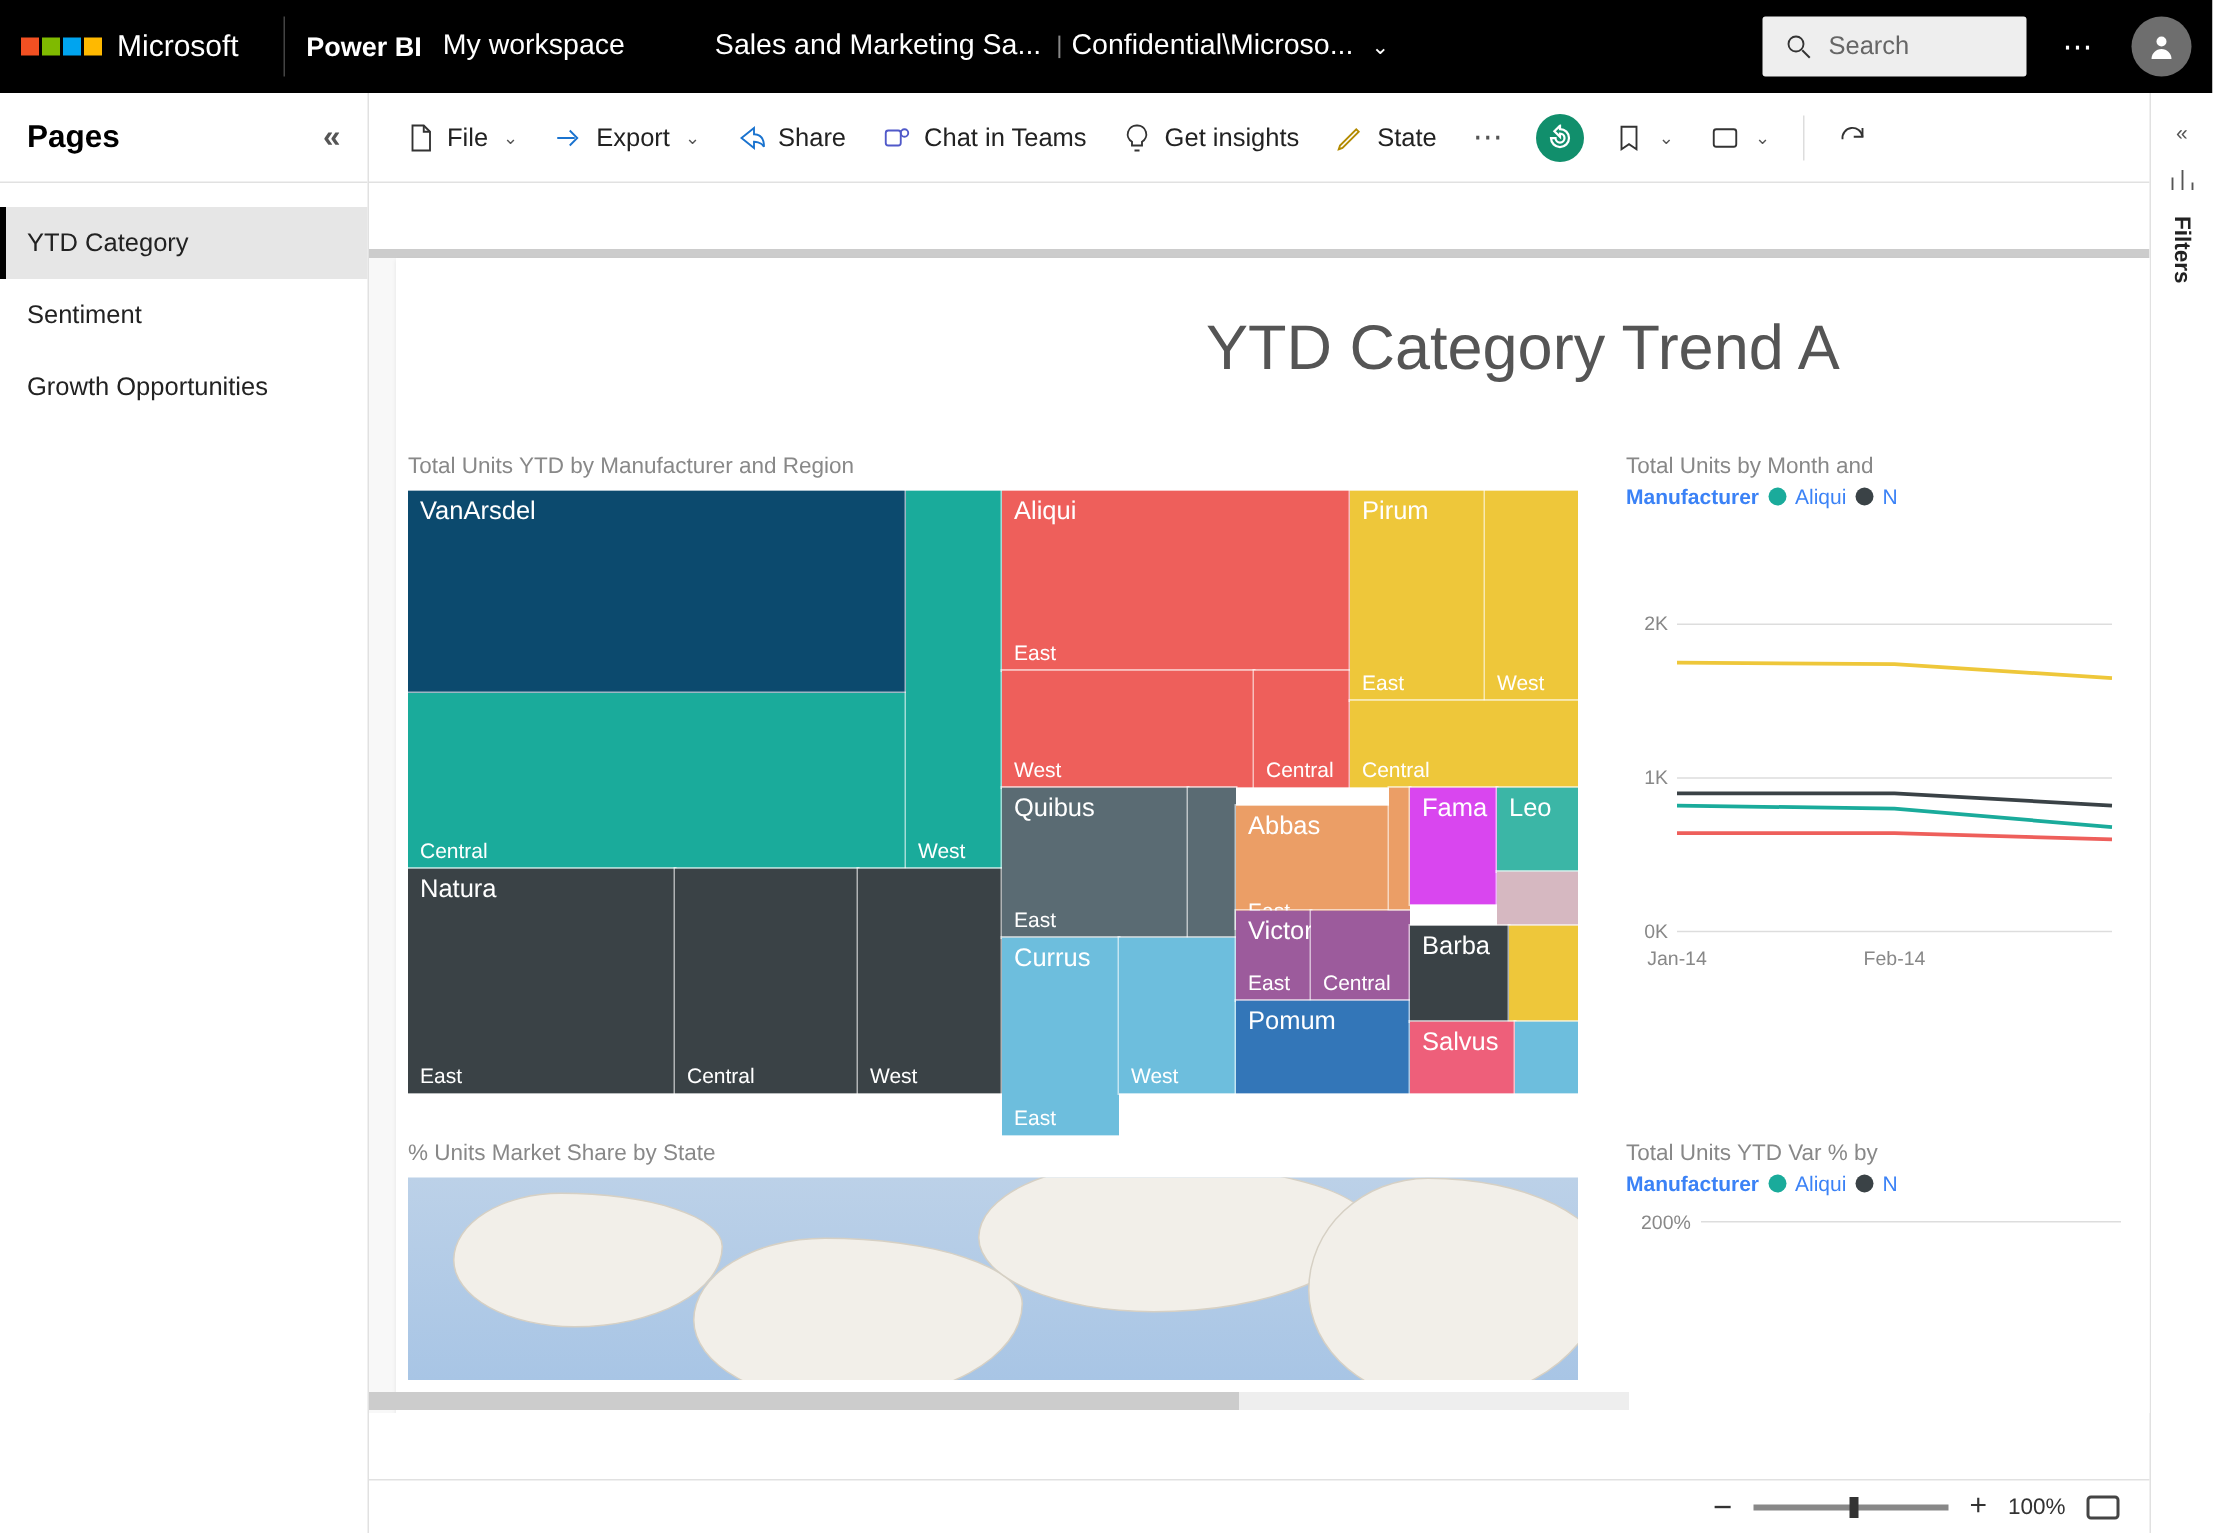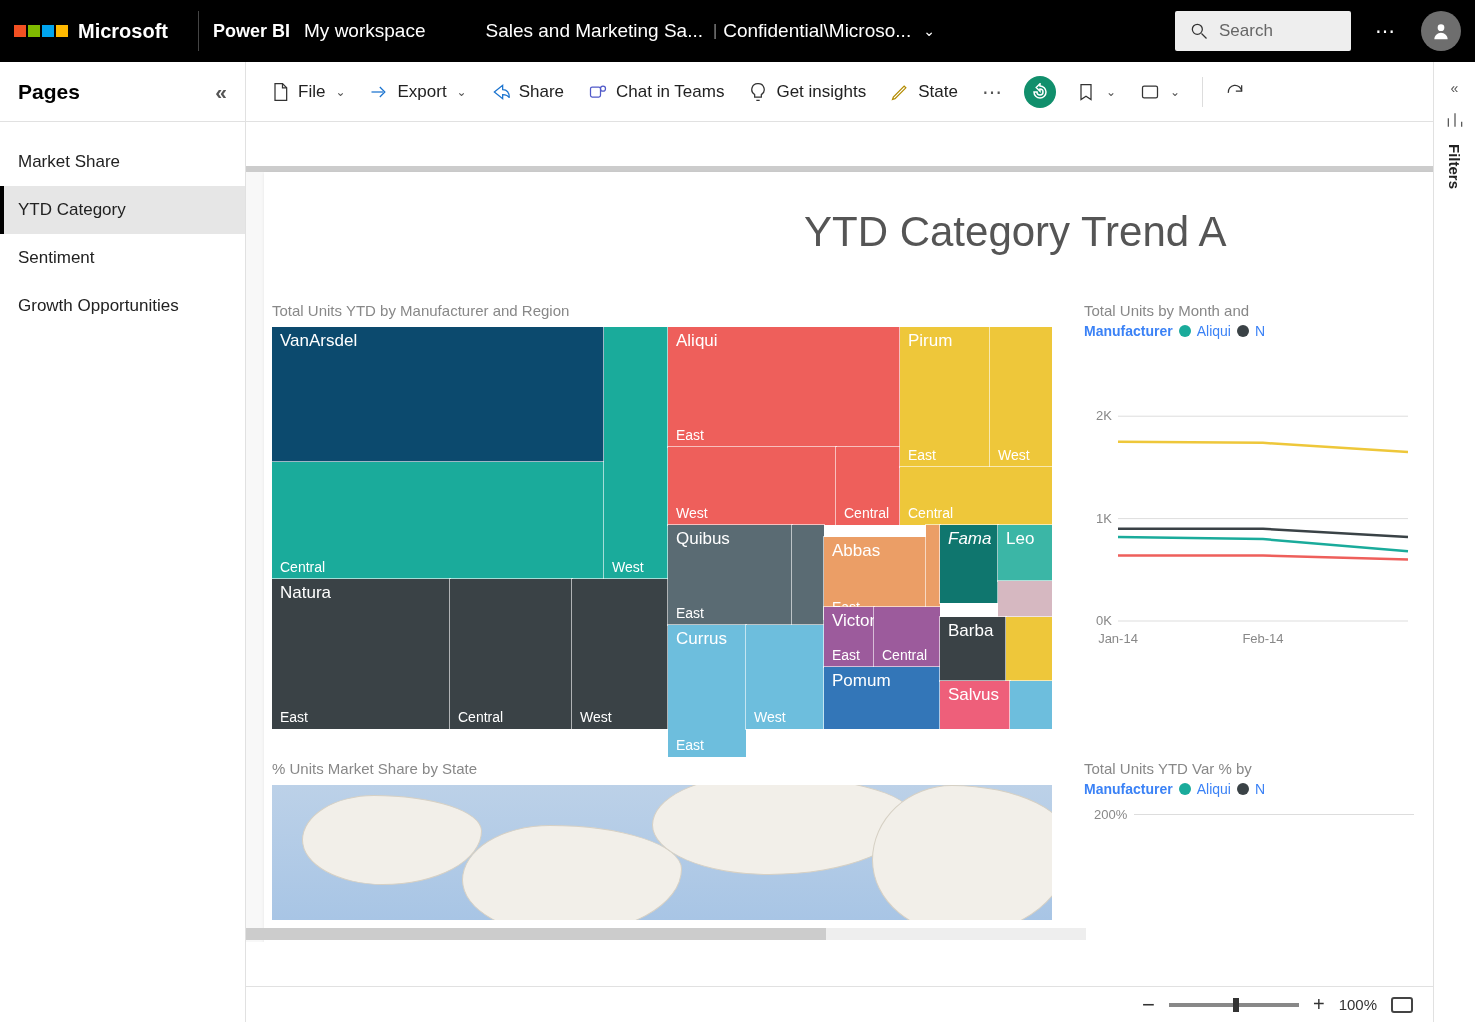--- a/index.html
+++ b/index.html
@@ -4,21 +4,21 @@
 <style>
 * { margin: 0; padding: 0; box-sizing: border-box; font-family: "Segoe UI", -apple-system, sans-serif; }
 body { width: 1475px; height: 1022px; overflow: hidden; background: #fff; display: flex; flex-direction: column; }
 
 
 .topbar { height: 62px; background: #000; display: flex; align-items: center; color: #fff; padding: 0 14px; }
 .ms-logo { display: flex; gap: 2px; margin-right: 10px; }
 .ms-logo div { width: 12px; height: 12px; }
 .ms-logo .r { background: #f25022; } .ms-logo .g { background: #7fba00; }
 .ms-logo .b { background: #00a4ef; } .ms-logo .y { background: #ffb900; }
-.ms-text { font-size: 20px; font-weight: 700; margin-right: 16px; }
+.ms-text { font-size: 20px; font-weight: 400; margin-right: 16px; }
 .topbar .divider { width: 1px; height: 40px; background: #444; margin: 0 14px; }
 .product { font-size: 18px; font-weight: 600; margin-right: 14px; }
 .workspace { font-size: 19px; margin-right: 60px; }
 .report-title { font-size: 19px; margin-right: 10px; }
 .sens { font-size: 19px; margin-left: 6px; }
 .chev-down { margin-left: 12px; font-size: 14px; }
 .topbar .spacer { flex: 1; }
 .search-box { display: flex; align-items: center; background: #eee; color: #666; height: 40px; width: 176px; border-radius: 2px; padding: 0 14px; gap: 10px; font-size: 17px; }
 .more-top { margin: 0 24px; font-size: 20px; letter-spacing: 2px; cursor: pointer; }
 .avatar { width: 40px; height: 40px; border-radius: 50%; background: #6e6e6e; display: flex; align-items: center; justify-content: center; }
@@ -121,21 +121,20 @@
 </div>
 
 <div class="body">
 
   <div class="pages-panel">
     <div class="pages-header">
       <span>Pages</span>
       <span class="collapse-icon">«</span>
     </div>
     <div class="pages-list">
-      <div class="page-item">Market Share</div>
       <div class="page-item active">YTD Category</div>
       <div class="page-item">Sentiment</div>
       <div class="page-item">Growth Opportunities</div>
     </div>
   </div>
 
   <div class="main">
     <div class="toolbar">
       <div class="tb-item">
         <span class="tb-icon">
@@ -291,21 +290,21 @@
               <div class="tm-cell" style="left: 552px; top: 280px; width: 50px; height: 60px; background: rgb(156, 91, 156); outline: rgba(255, 255, 255, 0.6) solid 1px;">
                 <div class="lbl-main">Victoria</div>
                 <div class="lbl-sub">East</div>
               </div>
               <div class="tm-cell" style="left: 602px; top: 280px; width: 66px; height: 60px; background: rgb(156, 91, 156); outline: rgba(255, 255, 255, 0.6) solid 1px;">
                 <div class="lbl-sub">Central</div>
               </div>
               <div class="tm-cell" style="left: 552px; top: 340px; width: 116px; height: 62px; background: rgb(51, 118, 184); outline: rgba(255, 255, 255, 0.6) solid 1px;">
                 <div class="lbl-main">Pomum</div>
               </div>
-              <div class="tm-cell" style="left: 668px; top: 198px; width: 58px; height: 78px; background: #0f766e; outline: rgba(255, 255, 255, 0.6) solid 1px; font-style: italic;">
+              <div class="tm-cell" style="left: 668px; top: 198px; width: 58px; height: 78px; background: #d946ef; outline: rgba(255, 255, 255, 0.6) solid 1px;">
                 <div class="lbl-main">Fama</div>
               </div>
               <div class="tm-cell" style="left: 726px; top: 198px; width: 54px; height: 56px; background: rgb(59, 182, 166); outline: rgba(255, 255, 255, 0.6) solid 1px;">
                 <div class="lbl-main">Leo</div>
               </div>
               <div class="tm-cell" style="left: 726px; top: 254px; width: 54px; height: 36px; background: rgb(214, 184, 193); outline: rgba(255, 255, 255, 0.6) solid 1px;"></div>
               <div class="tm-cell" style="left: 668px; top: 290px; width: 66px; height: 64px; background: rgb(58, 66, 70); outline: rgba(255, 255, 255, 0.6) solid 1px;">
                 <div class="lbl-main">Barba</div>
               </div>
               <div class="tm-cell" style="left: 734px; top: 290px; width: 46px; height: 64px; background: rgb(238, 199, 58); outline: rgba(255, 255, 255, 0.6) solid 1px;"></div>

